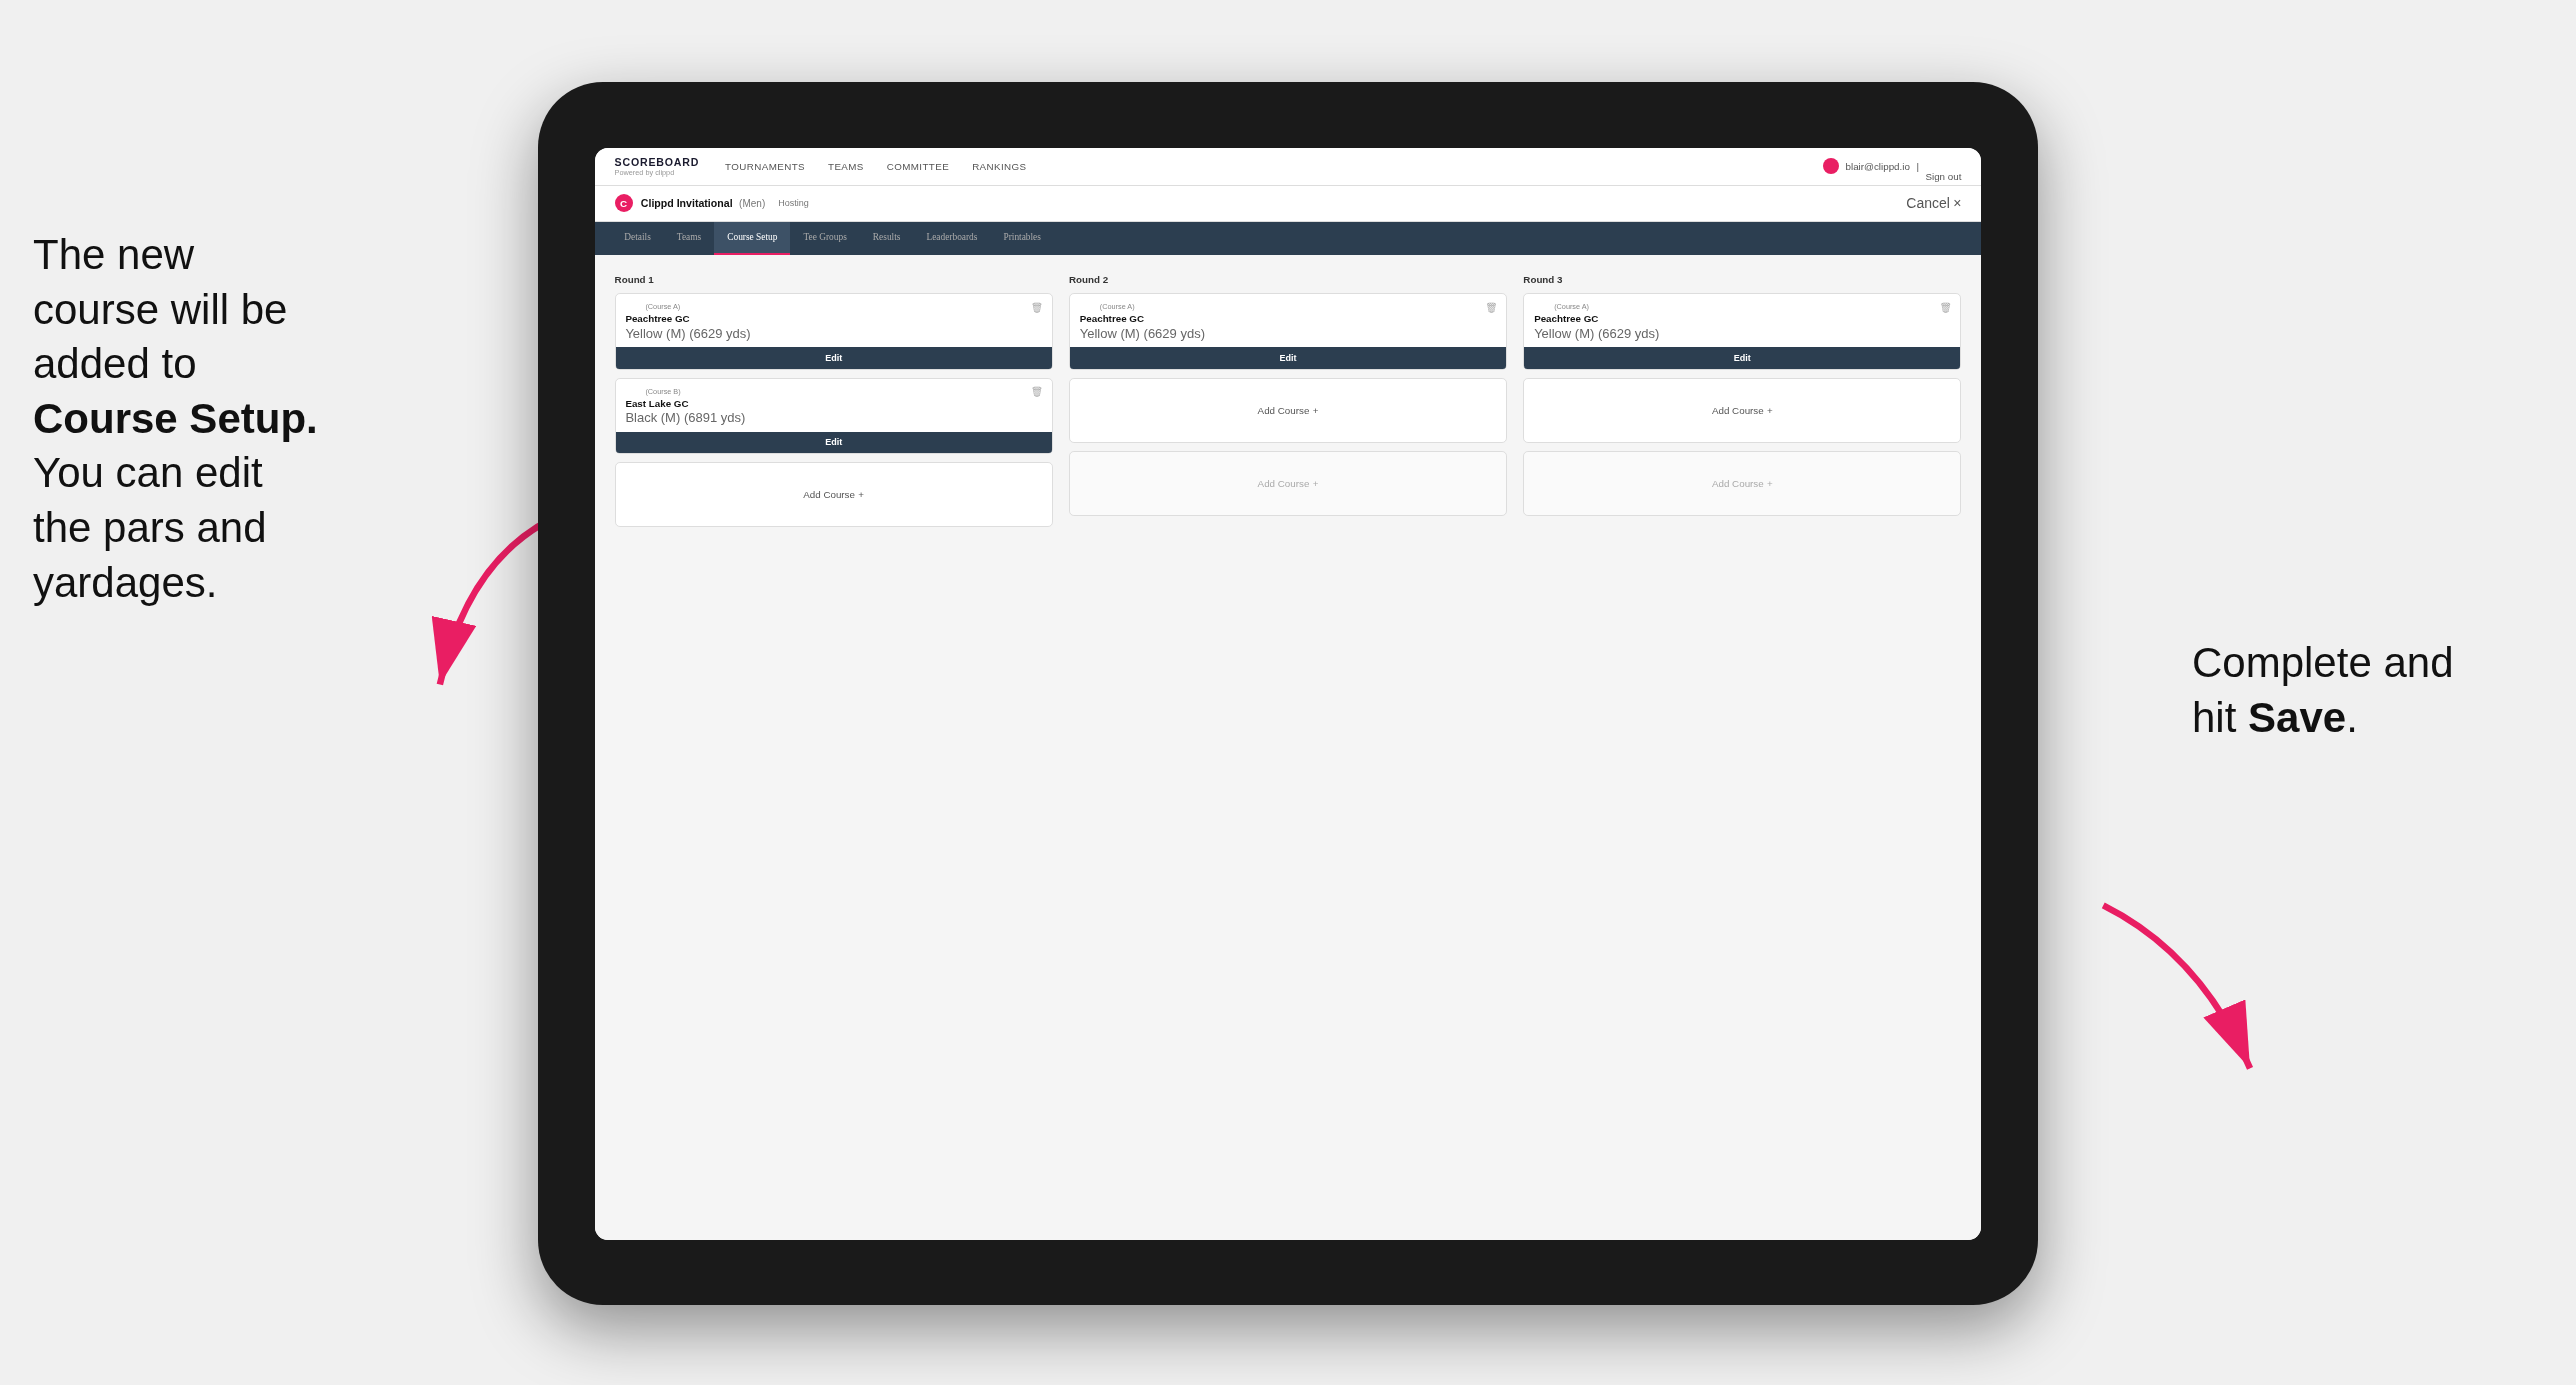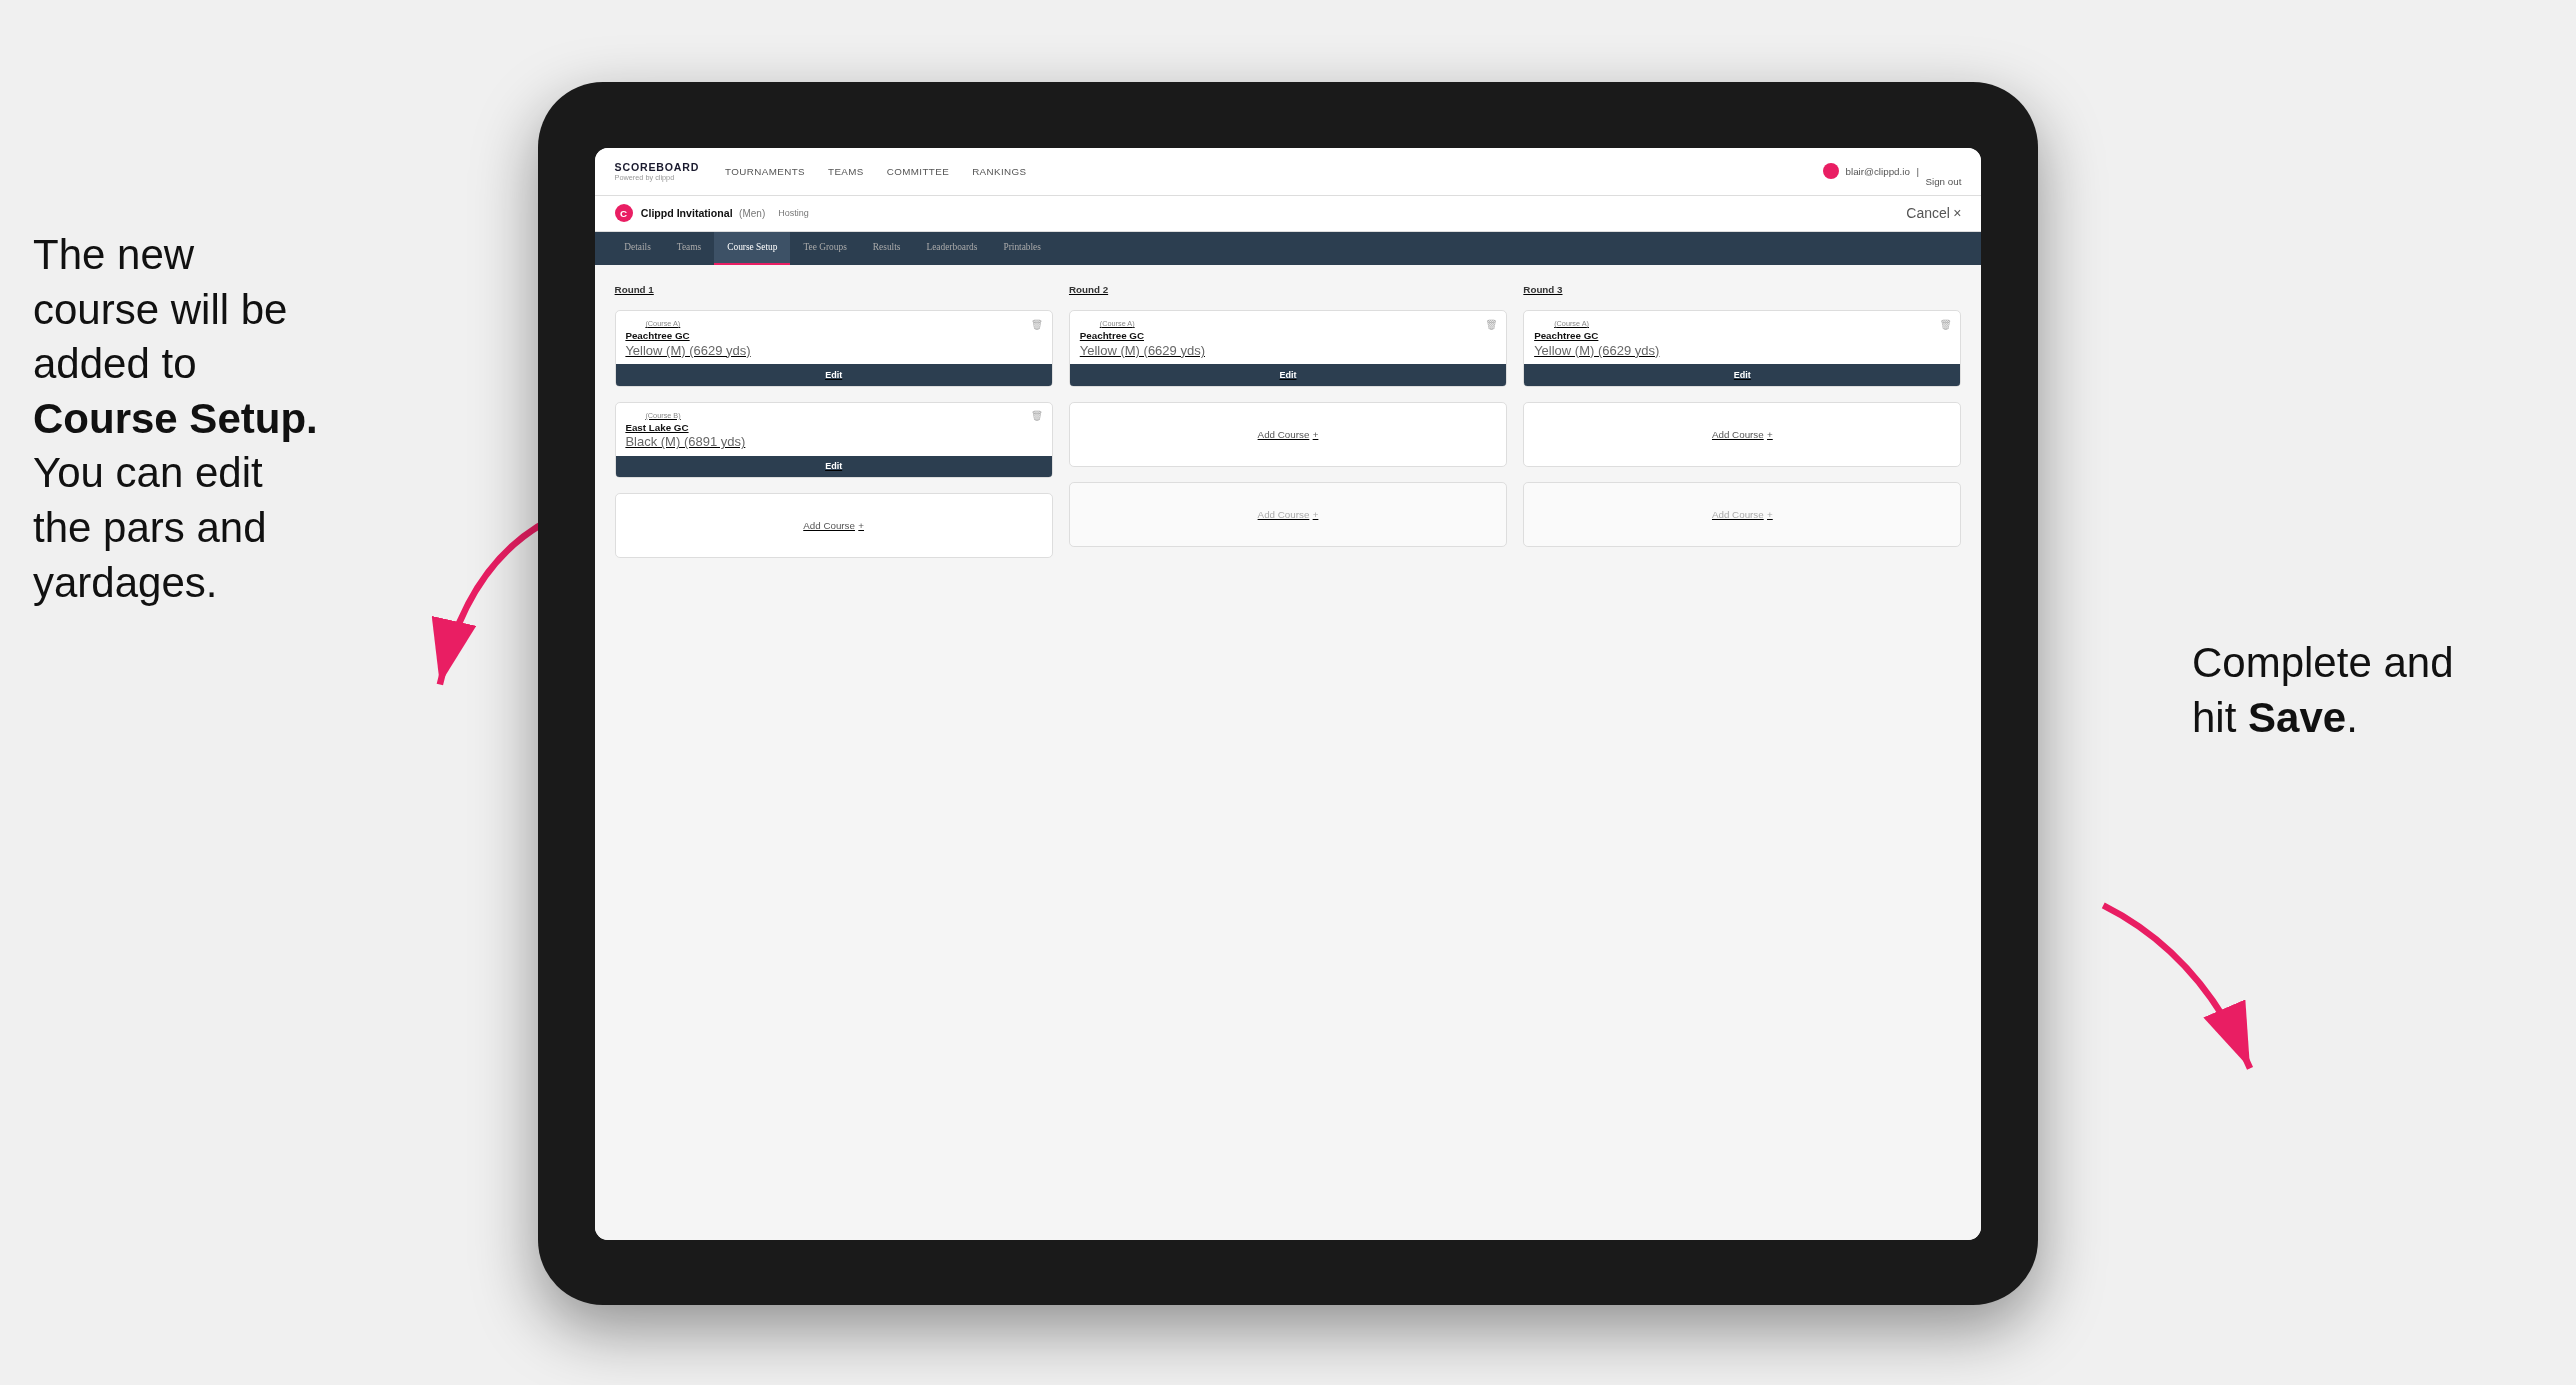--- a/index.html
+++ b/index.html
@@ -62,21 +62,21 @@
       flex-direction: column;
     }
 
     
     .top-nav {
       background: #fff;
       border-bottom: 0.8px solid #ddd;
       display: flex;
       align-items: center;
       padding: 0 19.6px;
-      height: 48px;
+      height: 38px;
       flex-shrink: 0;
     }
     .logo-area {
       display: flex;
       flex-direction: column;
       margin-right: 26px;
     }
     .logo-scoreboard {
       font-size: 10.6px;
       font-weight: 800;
@@ -198,22 +198,21 @@
 
     .rounds-grid {
       display: grid;
       grid-template-columns: 1fr 1fr 1fr;
       gap: 16.3px;
     }
 
     .round-col {
       display: flex;
       flex-direction: column;
-      gap: 7px;
-      text-decoration: underline;
+      gap: 0;
     }
 
     .round-label {
       font-size: 9.8px;
       font-weight: 600;
       color: #333;
       margin-bottom: 8.2px;
     }
 
     .course-card {

